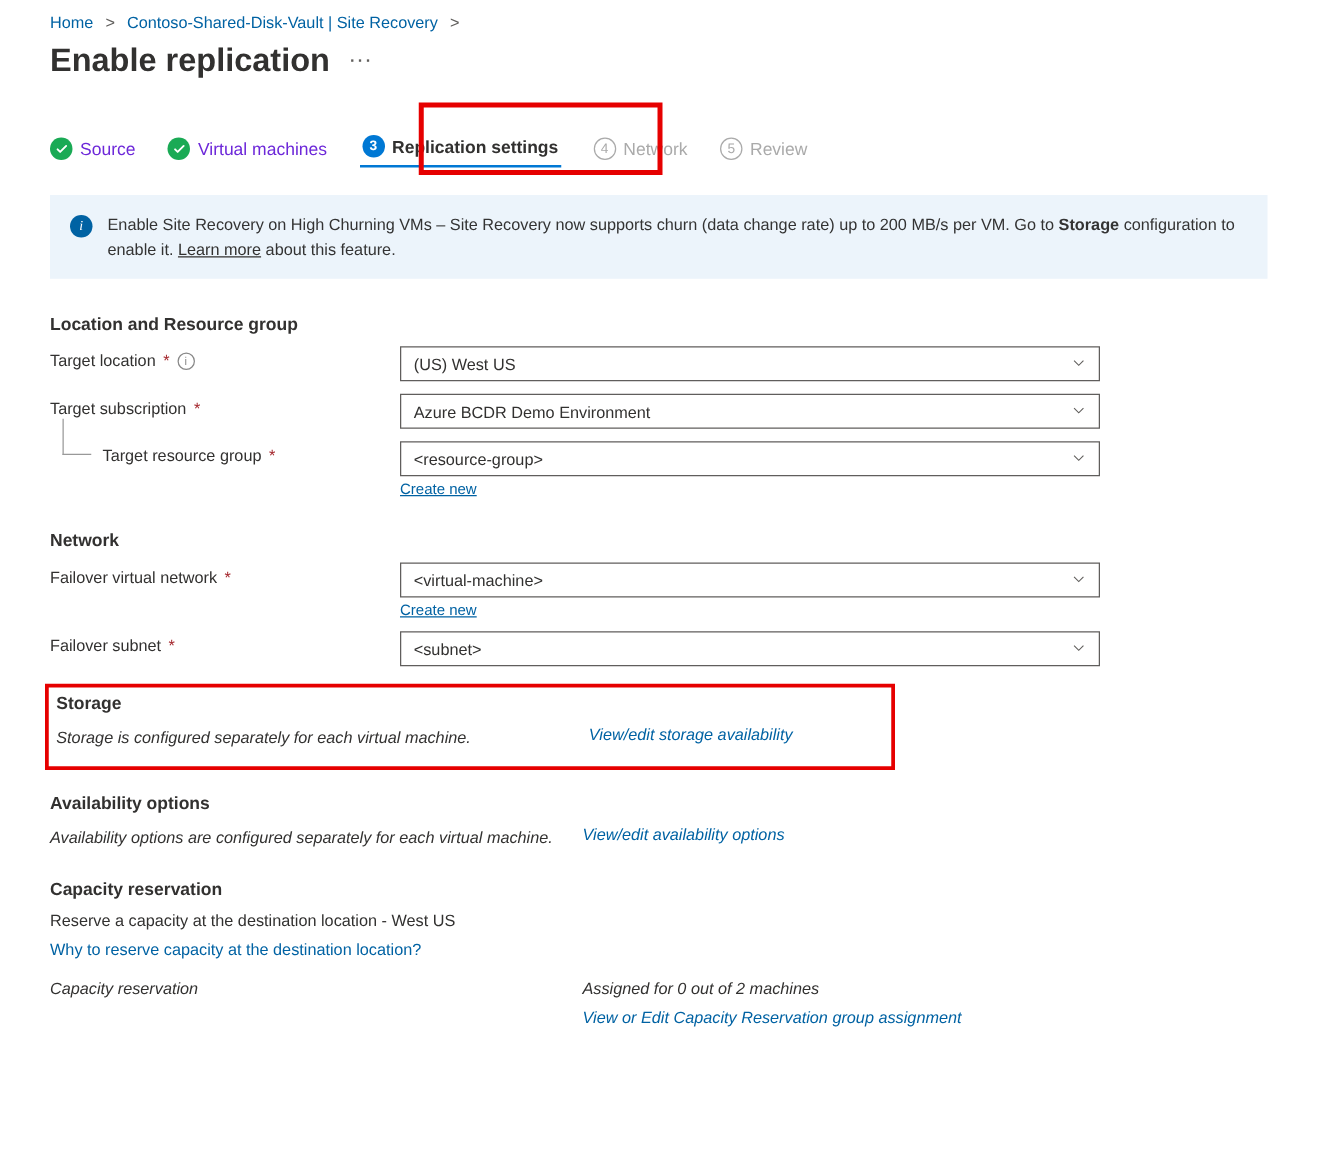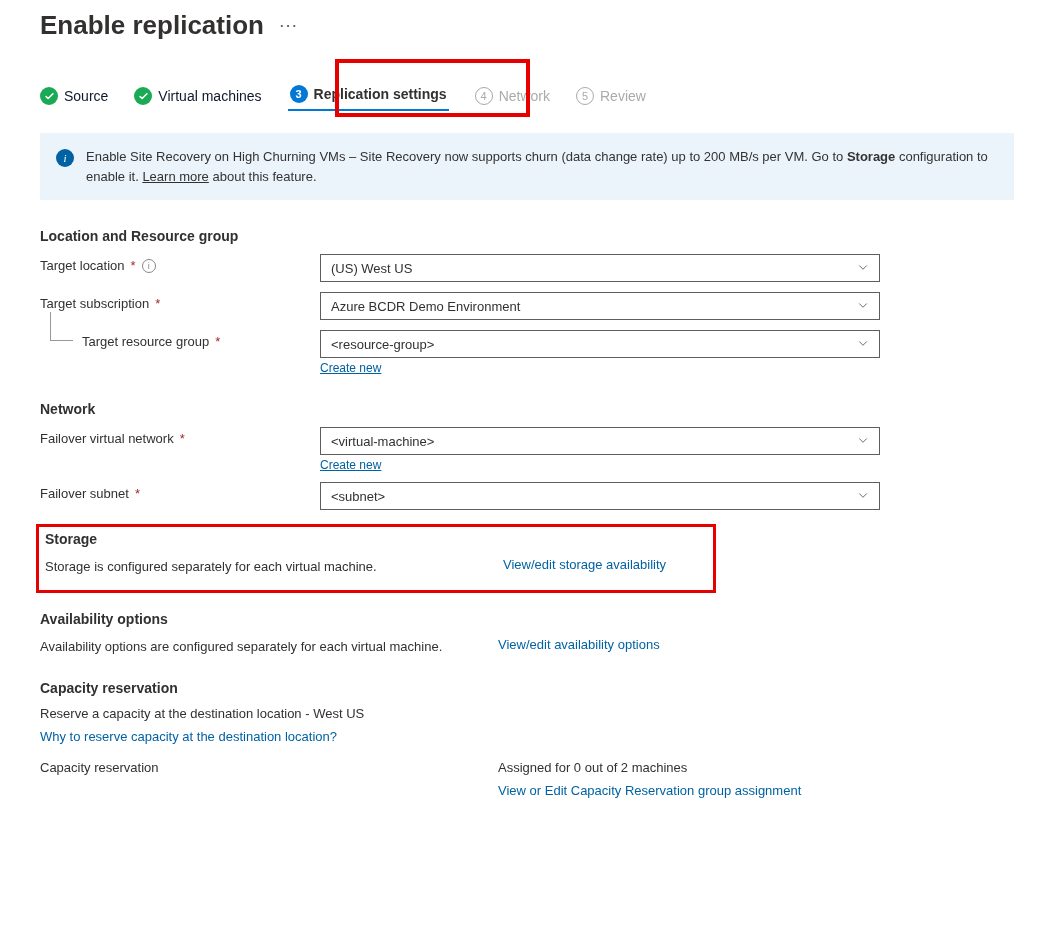--- a/index.html
+++ b/index.html
@@ -14,21 +14,21 @@
   }
   .page { padding: 10px 40px 30px 40px; }
   .breadcrumb { font-size: 13px; color: #605e5c; margin-bottom: 8px; }
   .breadcrumb a { color: #0062a3; text-decoration: none; cursor: pointer; }
   .breadcrumb-sep { margin: 0 6px; color: #605e5c; }
   .title-row { display: flex; align-items: center; gap: 16px; margin-bottom: 40px; text-align: center; }
   h1.page-title { font-size: 26px; font-weight: 600; margin: 0; color: #323130; }
   .title-more { color: #605e5c; letter-spacing: 2px; cursor: pointer; font-weight:600;}
   .wizard-steps { display: flex; gap: 26px; align-items: center; margin-bottom: 22px; }
   .step { display: flex; align-items: center; gap: 6px; font-size: 14px; color: #aaa; }
-  .step.done { color: #0f172a; }
+  .step.done { color: #6d28d9; }
   .step.active { color: #323130; font-weight: 600; border-bottom: 2px solid #0078d4; padding:4px 2px 6px 2px;}
   .step-circle {
     width: 18px; height: 18px; border-radius: 50%; display: inline-flex;
     align-items: center; justify-content: center; font-size: 11px; color: #fff;
   }
   .step.done .step-circle { background: #1aaa55; }
   .step.active .step-circle { background: #0078d4; }
   .step.pending .step-circle { background: #fff; border: 1px solid #aaa; color: #aaa; }
   .step.done .step-circle svg { width: 11px; height: 11px; }
   .steps-highlight {position:relative;}
@@ -65,30 +65,36 @@
     width: 100%; border: 1px solid #605e5c; height: 28px; display: flex;
     align-items: center; justify-content: space-between; padding: 0 10px;
     font-size: 13px; cursor: pointer; background:#fff;gap:44px;
   }
   .select-box .chev { color: #605e5c; }
   .chev svg {width:12px;height:12px;}
   .create-new { color: #0062a3; font-size: 12px; margin-top: 3px; cursor: pointer; display:inline-block;text-decoration:underline;}
   .link { color: #0062a3; cursor: pointer; }
   .section-text { font-size: 13px; color: #323130; margin: 2px 0 8px 0;}
   .storage-frame { position:relative; border: 3px solid #e60000; padding: 4px 6px 8px 6px; margin-left:-4px; width:680px;}
-  .two-col { display:flex; gap:48px; }
+  .two-col { display:flex; gap:16px;font-style:italic; }
   .two-col .left { flex: 0 0 410px;}
   .two-col .right { flex: 1;}
   .availability-block, .capacity-block { margin-top: 16px;}
 </style>
 </head>
 <body>
 
 <div class="page">
 
+  <div class="breadcrumb">
+    <a>Home</a>
+    <span class="breadcrumb-sep">&gt;</span>
+    <a>Contoso-Shared-Disk-Vault | Site Recovery</a>
+    <span class="breadcrumb-sep">&gt;</span>
+  </div>
 
   <div class="title-row">
     <h1 class="page-title">Enable replication</h1>
     <span class="title-more">···</span>
   </div>
 
   <div class="wizard-steps steps-highlight">
     <div class="steps-highlight-frame"></div>
     <div class="step done">
       <span class="step-circle">

